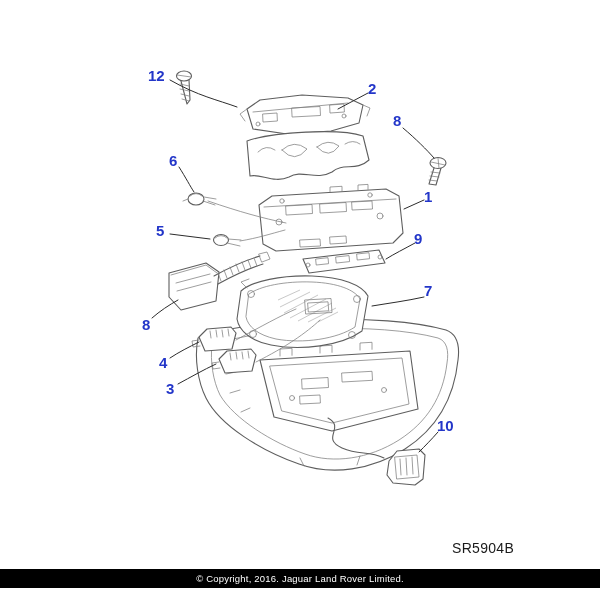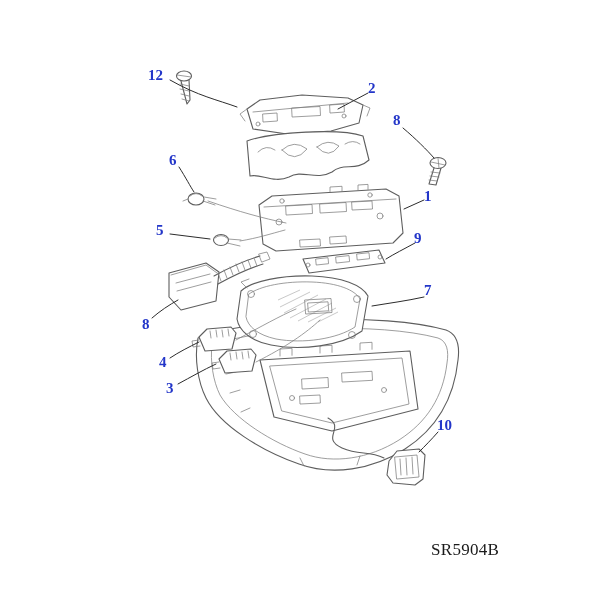--- a/index.html
+++ b/index.html
@@ -2,37 +2,37 @@
 <html><head>
 <meta charset="utf-8">
 <style>
   html, body { margin:0; padding:0; }
   body {
     width:600px; height:600px; position:relative; overflow:hidden;
     background:#ffffff;
     font-family:"Liberation Sans", sans-serif;
     --accent:#2336c9;
   }
-  .page { position:absolute; inset:0;font-family:Liberation Serif, serif; }
+  .page { position:absolute; inset:0; }
   svg.art { position:absolute; left:0; top:0; }
 
   
   .p  { fill:none; stroke:#5e5e5e; stroke-width:1.1; stroke-linecap:round; stroke-linejoin:round; }
   .fw { fill:#ffffff; }
   .pl { fill:none; stroke:#7d7d7d; stroke-width:0.75; stroke-linecap:round; stroke-linejoin:round; }
   .hatch { fill:none; stroke:#a2a2a2; stroke-width:0.6; }
   .ld { fill:none; stroke:#2c2c2c; stroke-width:1; stroke-linecap:round; }
 
   .callout {
     position:absolute; font-weight:bold; font-size:15px;
     color:var(--accent); user-select:none;
   }
   .ref-code {
-    position:absolute; left:431px; top:540px;
-    font-size:17px; color:#1a1a1a; letter-spacing:0.3px;text-align:right;
+    position:absolute; left:452px; top:540px;
+    font-size:14px; color:#1a1a1a; letter-spacing:0.3px;text-align:right;
   }
   .footer {
     position:absolute; left:0; top:569px; width:600px; height:19px;
     background:#000000; color:#ffffff;
     display:flex; align-items:center; justify-content:center;
     font-size:9.5px; letter-spacing:0.2px;
   }
 </style>
 </head>
 <body style="--accent: #2336c9;">
@@ -192,14 +192,17 @@
   <div class="callout" style="left:156px; top:222px">5</div>
   <div class="callout" style="left:414px; top:230px">9</div>
   <div class="callout" style="left:142px; top:316px">8</div>
   <div class="callout" style="left:424px; top:282px">7</div>
   <div class="callout" style="left:159px; top:354px">4</div>
   <div class="callout" style="left:166px; top:380px">3</div>
   <div class="callout" style="left:437px; top:417px">10</div>
 
   <div class="ref-code">SR5904B</div>
 
+  <div class="footer">
+    <span>© Copyright, 2016. Jaguar Land Rover Limited.</span>
+  </div>
 
 </div>
 
 </body></html>

